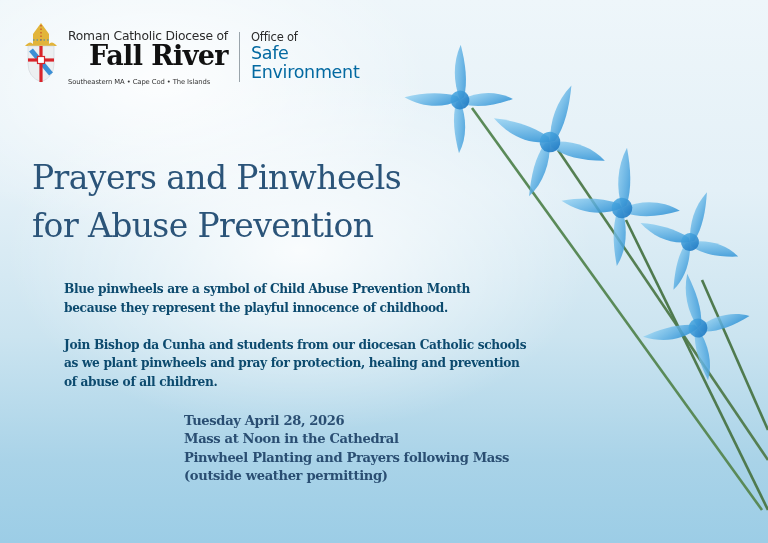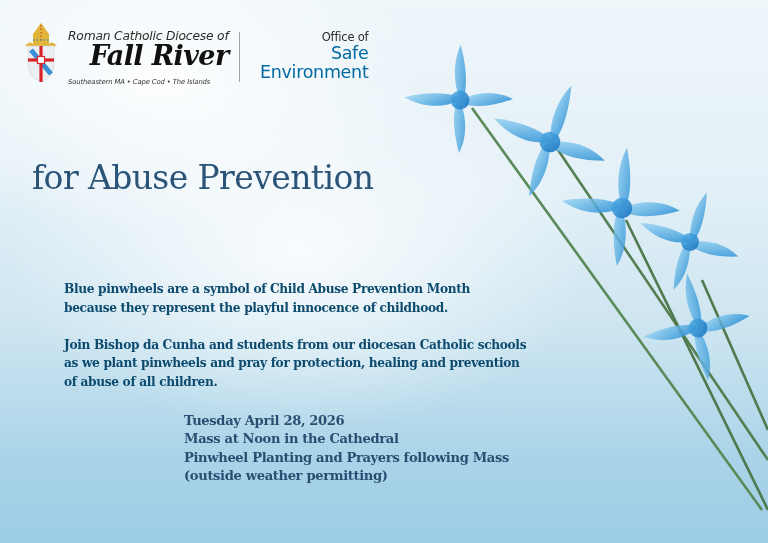--- a/index.html
+++ b/index.html
@@ -11,35 +11,35 @@
       radial-gradient(ellipse 420px 260px at 300px 250px, rgba(255,255,255,0.85), rgba(255,255,255,0) 70%),
       radial-gradient(ellipse 360px 200px at 160px 80px, rgba(255,255,255,0.9), rgba(255,255,255,0) 75%),
       linear-gradient(180deg, #eef6fa 0%, #e3f0f7 35%, #cbe4f0 62%, #a9d3e8 85%, #9ccde6 100%);
   }
   .poster { position: absolute; inset: 0; }
 
   
   .logo-block { position: absolute; left: 22px; top: 22px; height: 62px; display: flex; align-items: flex-start; }
   .crest { width: 38px; height: 62px; position: relative; }
   .crest svg { width: 38px; height: 62px; display: block; }
-  .diocese-text { margin-left: 8px; display: flex; flex-direction: column; font-style: italic; }
+  .diocese-text { margin-left: 8px; display: flex; flex-direction: column; }
   .diocese-line1 {
     font-family: "DejaVu Sans", sans-serif; font-size: 12.3px; color: #2b2b2b; letter-spacing: -0.2px;
     margin-top: 7px; line-height: 14px;
   }
   .diocese-name {
     font-family: "DejaVu Serif", serif; font-weight: bold; font-size: 27px; color: #111111;
     line-height: 28px; letter-spacing: -0.6px; margin-top: -1px; text-align: right;
   }
   .diocese-tagline {
     font-family: "DejaVu Sans", sans-serif; font-size: 6.8px; color: #333333; letter-spacing: -0.1px;
     line-height: 9px; margin-top: 8px;
   }
   .divider { position: absolute; left: 239px; top: 32px; width: 1px; height: 50px; background: #9aa4ab; }
-  .office-block { position: absolute; left: 260px; top: 30px; display: flex; flex-direction: column; align-items: flex-end; }
+  .office-block { position: absolute; left: 251px; top: 30px; display: flex; flex-direction: column; }
   .office-line1 { font-family: "DejaVu Sans", sans-serif; font-size: 11.5px; color: #2b2b2b; line-height: 14px; letter-spacing: -0.2px; }
   .office-line2, .office-line3 { font-family: "DejaVu Sans", sans-serif; font-size: 17.5px; color: #0369a1; line-height: 19px; letter-spacing: -0.3px; }
 
   
   .title {
     position: absolute; left: 32px; top: 154px;
     font-family: "DejaVu Serif", serif; font-weight: normal;
     color: #2b5479; font-size: 33px; line-height: 48px; letter-spacing: -0.6px;
   }
   .title div { white-space: nowrap; }
@@ -128,20 +128,21 @@
 
   <div class="divider"></div>
 
   <div class="office-block">
     <div class="office-line1">Office of</div>
     <div class="office-line2">Safe</div>
     <div class="office-line3">Environment</div>
   </div>
 
   <div class="title">
+    <div>Prayers and Pinwheels</div>
     <div>for Abuse Prevention</div>
   </div>
 
   <div class="body-text">
     <p>
       <span>Blue pinwheels are a symbol of Child Abuse Prevention Month</span><br>
       <span>because they represent the playful innocence of childhood.</span>
     </p>
     <p>
       <span>Join Bishop da Cunha and students from our diocesan Catholic schools</span><br>

